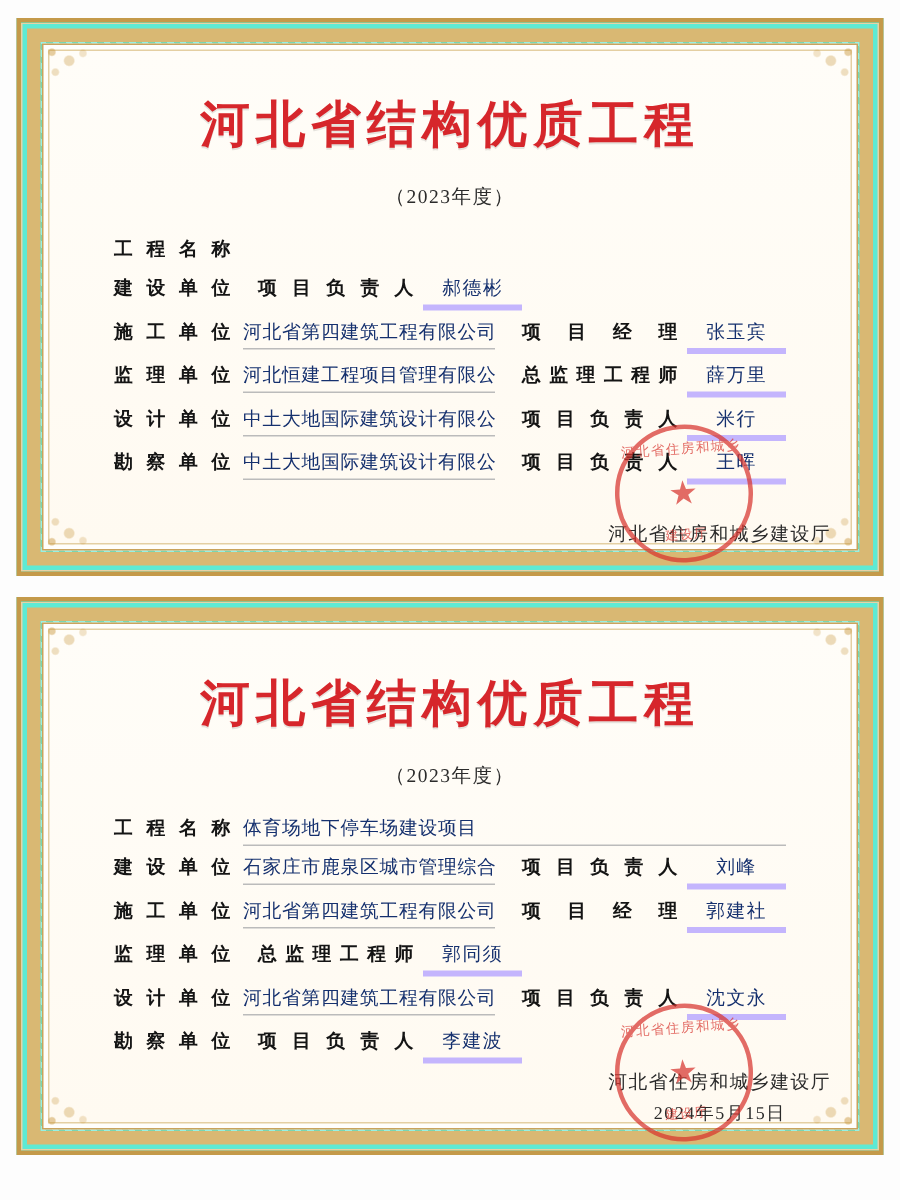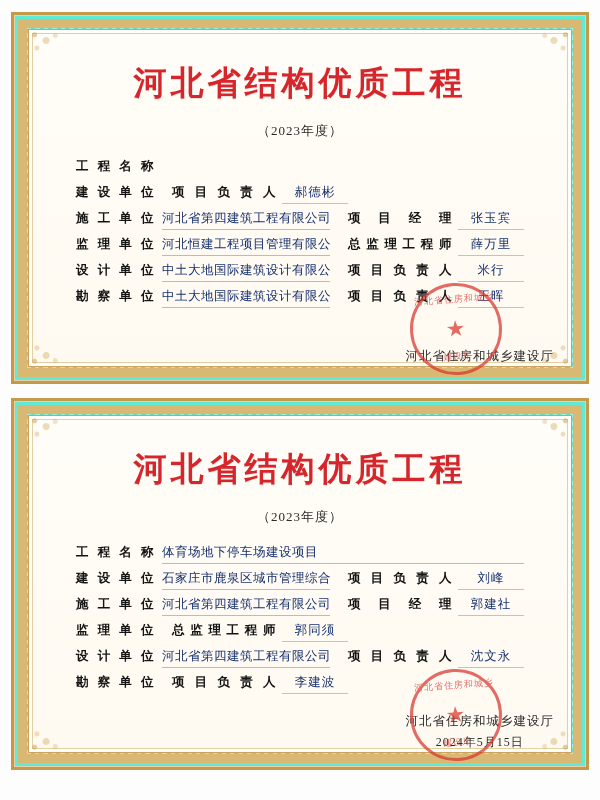--- a/index.html
+++ b/index.html
@@ -147,21 +147,21 @@
     font-weight: bold;
     font-family: "Liberation Serif", serif;
     color: #141414;
     margin-left: 18px;
     letter-spacing: 0.5px;
   }
   .value2 {
     flex: 0 0 66px;
     margin-left: 6px;
     padding-bottom: 2px;
-    border-bottom: 1px solid #c4b5fd;
+    border-bottom: 4px solid #c4b5fd;
     font-family: Liberation Sans, sans-serif;
     color: #15306e;
     text-align: center;
     letter-spacing: 1px;
   }
 
   
   .signature {
     position: absolute;
     right: 32px;

